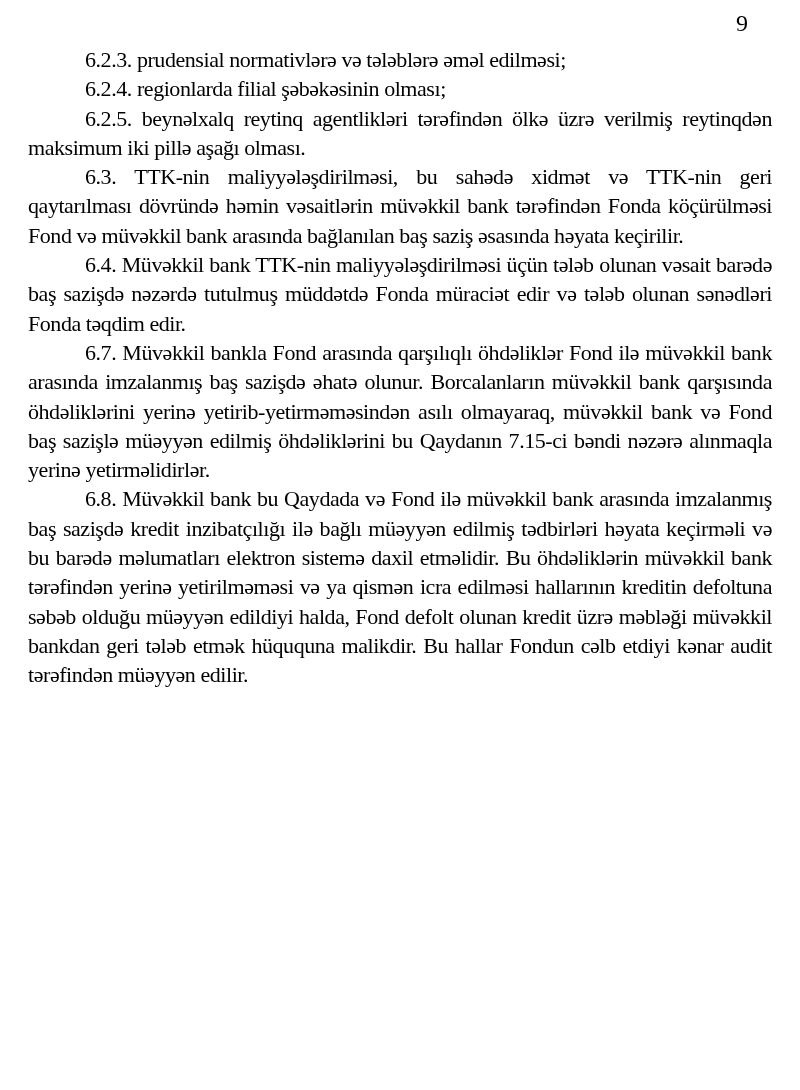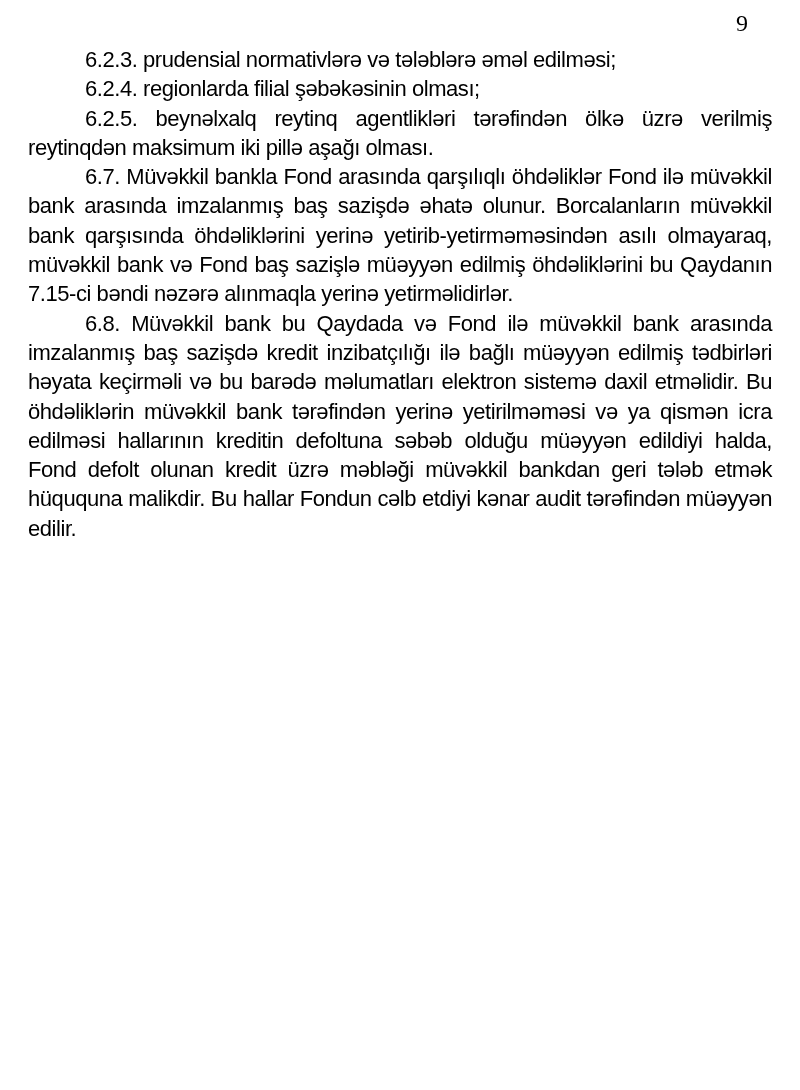--- a/index.html
+++ b/index.html
@@ -22,21 +22,21 @@
     font-family: "Liberation Serif", serif;
     font-size: 24px;
     line-height: 28px;
     color: #000000;
   }
   .document-body {
     position: absolute;
     top: 45px;
     left: 28px;
     width: 744px;
-    font-family: Liberation Sans, sans-serif;
+    font-family: Liberation Serif, serif;
     font-size: 22px;
     line-height: 29.3px;
     letter-spacing: -0.02em;
     text-align: justify;
     color: #000000;
   }
   .document-body p {
     margin: 0;
     padding: 0;
     text-indent: 57px;
@@ -44,16 +44,18 @@
 </style>
 </head>
 <body>
 
 <div class="page">
   <div class="page-number">9</div>
   <div class="document-body" id="document-body">
       <p>6.2.3. prudensial normativlərə və tələblərə əməl edilməsi;</p>
       <p>6.2.4. regionlarda filial şəbəkəsinin olması;</p>
       <p>6.2.5. beynəlxalq reytinq agentlikləri tərəfindən ölkə üzrə verilmiş reytinqdən maksimum iki pillə aşağı olması.</p>
+      <p>6.3. TTK-nin maliyyələşdirilməsi, bu sahədə xidmət və TTK-nin geri qaytarılması dövründə həmin vəsaitlərin müvəkkil bank tərəfindən Fonda köçürülməsi Fond və müvəkkil bank arasında bağlanılan baş saziş əsasında həyata keçirilir.</p>
+      <p>6.4. Müvəkkil bank TTK-nin maliyyələşdirilməsi üçün tələb olunan vəsait barədə baş sazişdə nəzərdə tutulmuş müddətdə Fonda müraciət edir və tələb olunan sənədləri Fonda təqdim edir.</p>
       <p>6.7. Müvəkkil bankla Fond arasında qarşılıqlı öhdəliklər Fond ilə müvəkkil bank arasında imzalanmış baş sazişdə əhatə olunur. Borcalanların müvəkkil bank qarşısında öhdəliklərini yerinə yetirib-yetirməməsindən asılı olmayaraq, müvəkkil bank və Fond baş sazişlə müəyyən edilmiş öhdəliklərini bu Qaydanın 7.15-ci bəndi nəzərə alınmaqla yerinə yetirməlidirlər.</p>
       <p>6.8. Müvəkkil bank bu Qaydada və Fond ilə müvəkkil bank arasında imzalanmış baş sazişdə kredit inzibatçılığı ilə bağlı müəyyən edilmiş tədbirləri həyata keçirməli və bu barədə məlumatları elektron sistemə daxil etməlidir. Bu öhdəliklərin müvəkkil bank tərəfindən yerinə yetirilməməsi və ya qismən icra edilməsi hallarının kreditin defoltuna səbəb olduğu müəyyən edildiyi halda, Fond defolt olunan kredit üzrə məbləği müvəkkil bankdan geri tələb etmək hüququna malikdir. Bu hallar Fondun cəlb etdiyi kənar audit tərəfindən müəyyən edilir.</p>
     </div>
 </div>
 
 </body></html>

